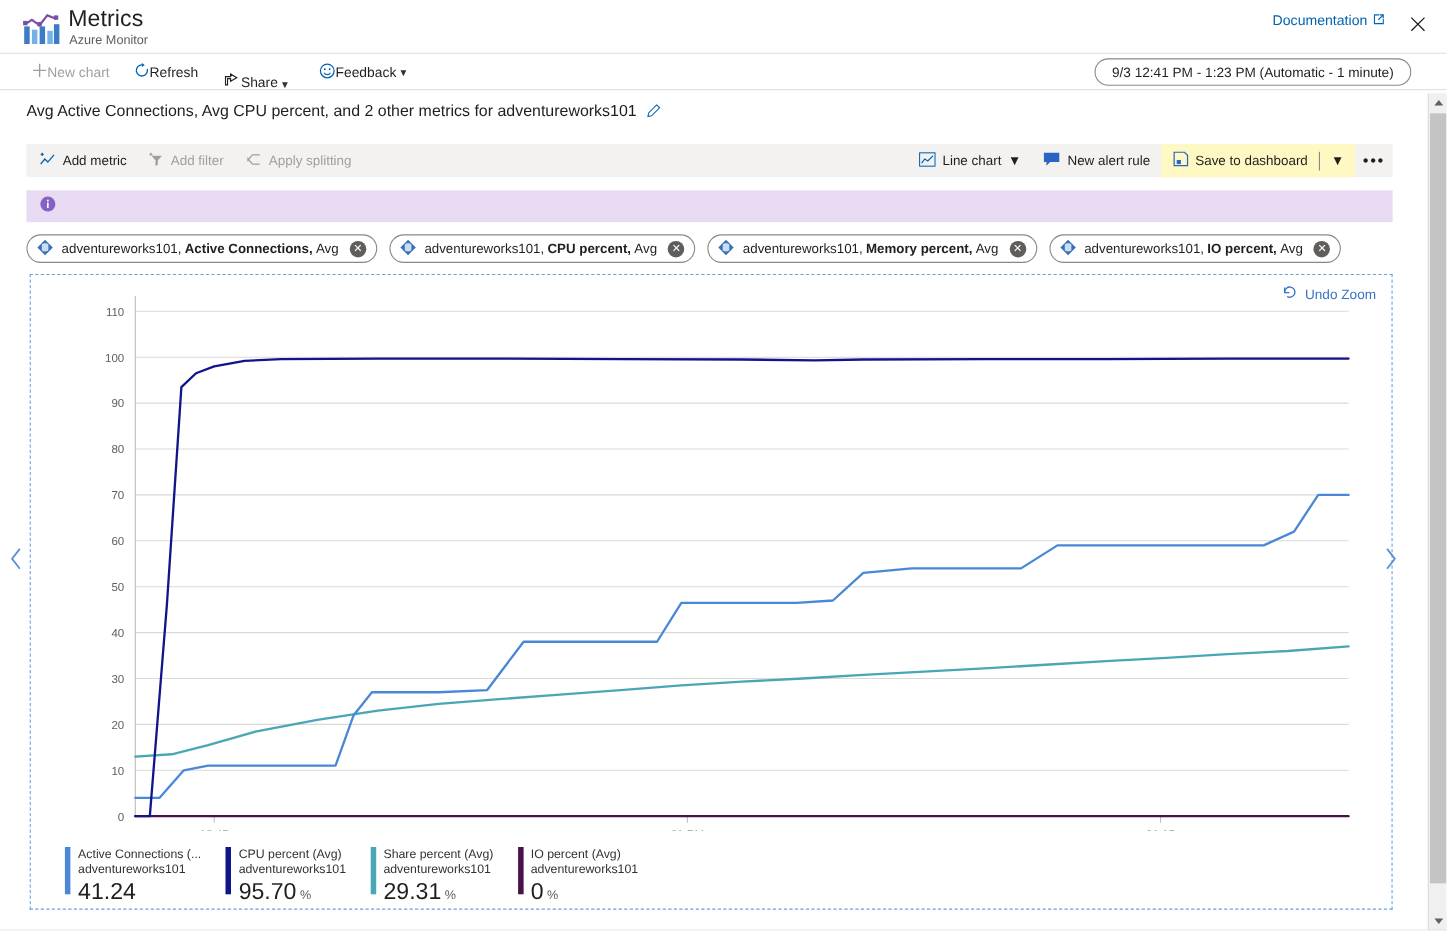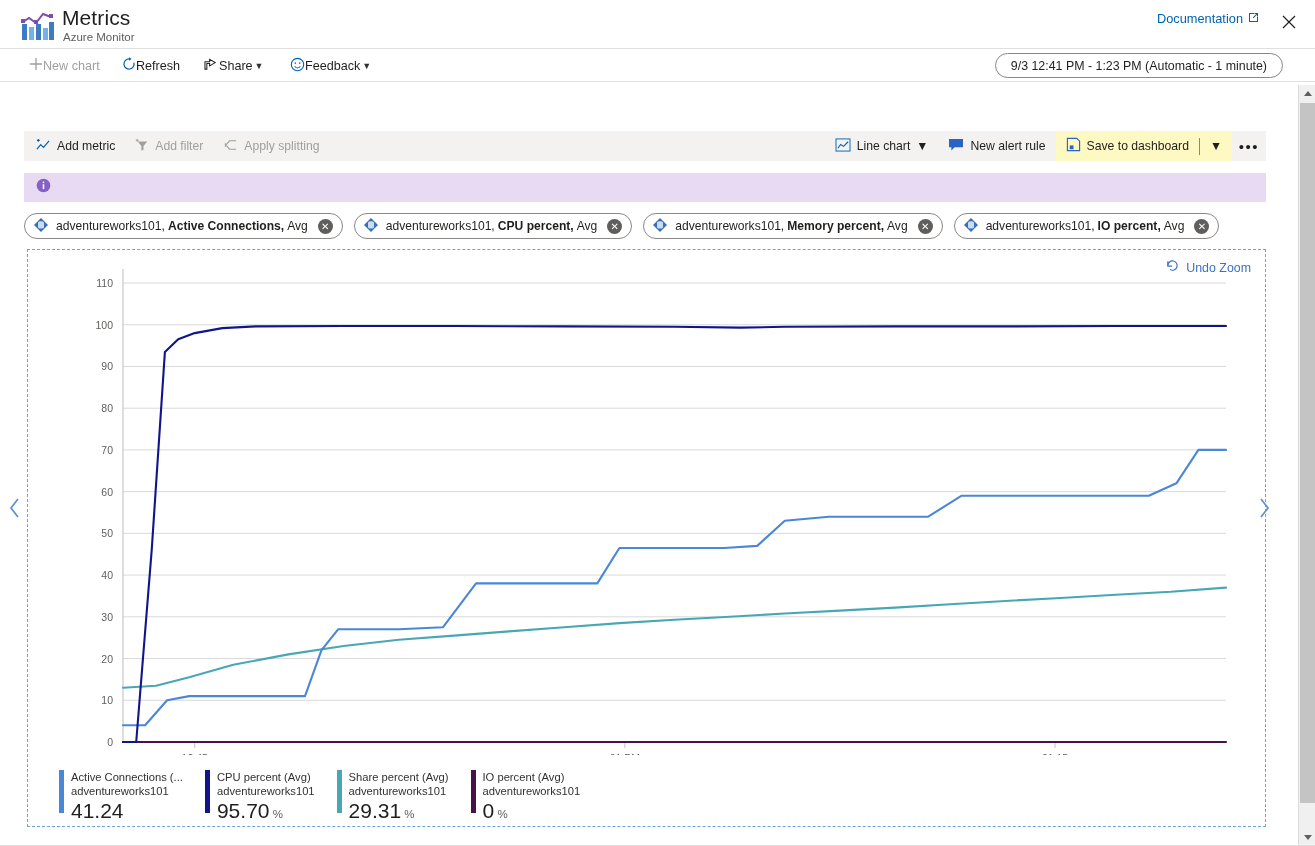--- a/index.html
+++ b/index.html
@@ -219,21 +219,21 @@
     <div class="cmd" style="left:117px;">
       <span>
         <svg width="14" height="14" viewBox="0 0 16 16">
           <path d="M8 2.2 a5.8 5.8 0 1 0 5.6 4.3" fill="none" stroke="#0063b1" stroke-width="1.4"></path>
           <path d="M8 0.2 L8 4.4 L11 2.3 Z" fill="#0063b1"></path>
         </svg>
       </span>
       <span>Refresh</span>
     </div>
 
-    <div class="cmd" style="left:199px;">
+    <div class="cmd" style="left:199px;align-items:flex-end;">
       <span>
         <svg width="15" height="14" viewBox="0 0 16 15">
           <path d="M1 13 V5 h5 V2.5 L12 6 L6 9.5 V7 H3 v6 z" fill="none" stroke="#201f1e" stroke-width="1.1"></path>
         </svg>
       </span>
       <span>Share</span>
       <span class="chev">▼</span>
     </div>
 
     <div class="cmd" style="left:285px;">
@@ -245,20 +245,28 @@
           <path d="M5 9.7 a3.3 3.3 0 0 0 6 0" fill="none" stroke="#0063b1" stroke-width="1.1"></path>
         </svg>
       </span>
       <span>Feedback</span>
       <span class="chev">▼</span>
     </div>
 
     <div class="timerange">9/3 12:41 PM - 1:23 PM (Automatic - 1 minute)</div>
   </div>
 
+  <div class="chart-title-row">
+    <div class="chart-title">Avg Active Connections, Avg CPU percent, and 2 other metrics for adventureworks101</div>
+    <div class="edit-pencil">
+      <svg width="14" height="14" viewBox="0 0 16 16">
+        <path d="M11.4 1.6 l3 3 -8.3 8.3 -3.8 .8 .8 -3.8 z" fill="none" stroke="#0063b1" stroke-width="1.1"></path>
+      </svg>
+    </div>
+  </div>
 
   <div class="chart-toolbar">
     <div class="ct-item" style="padding-left:12px;">
       <span>
         <svg width="15" height="14" viewBox="0 0 16 15">
           <polyline points="1,12 5,7 8,10 14,3" fill="none" stroke="#0063b1" stroke-width="1.3"></polyline>
           <path d="M2.5 1 v3 M1 2.5 h3" stroke="#0063b1" stroke-width="1.2"></path>
         </svg>
       </span>
       <span>Add metric</span>

